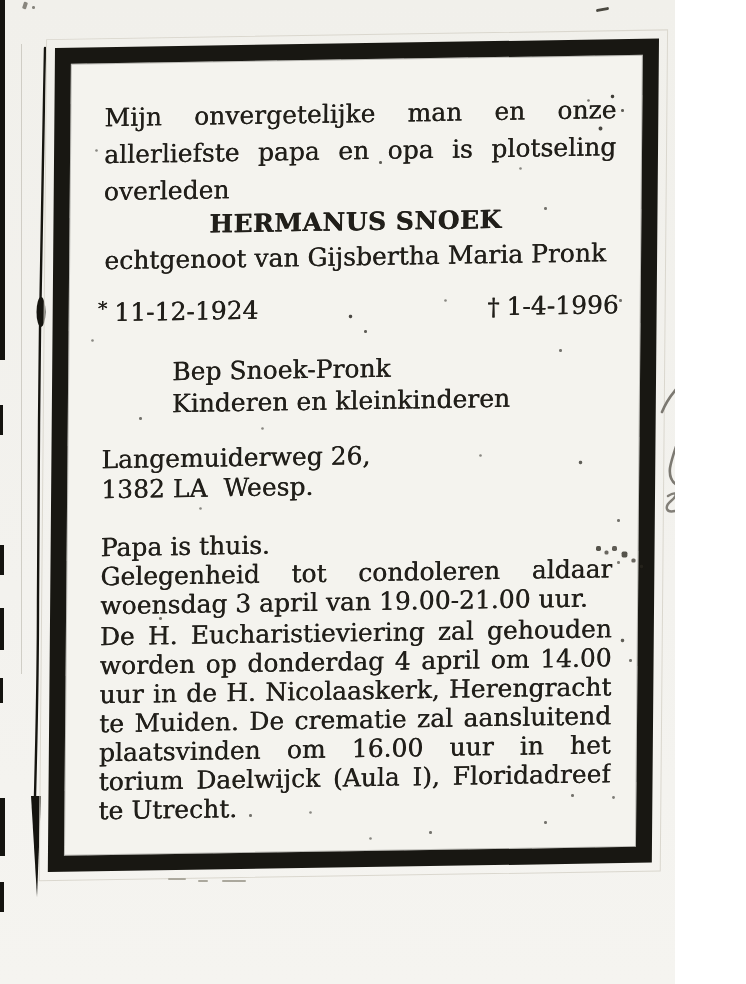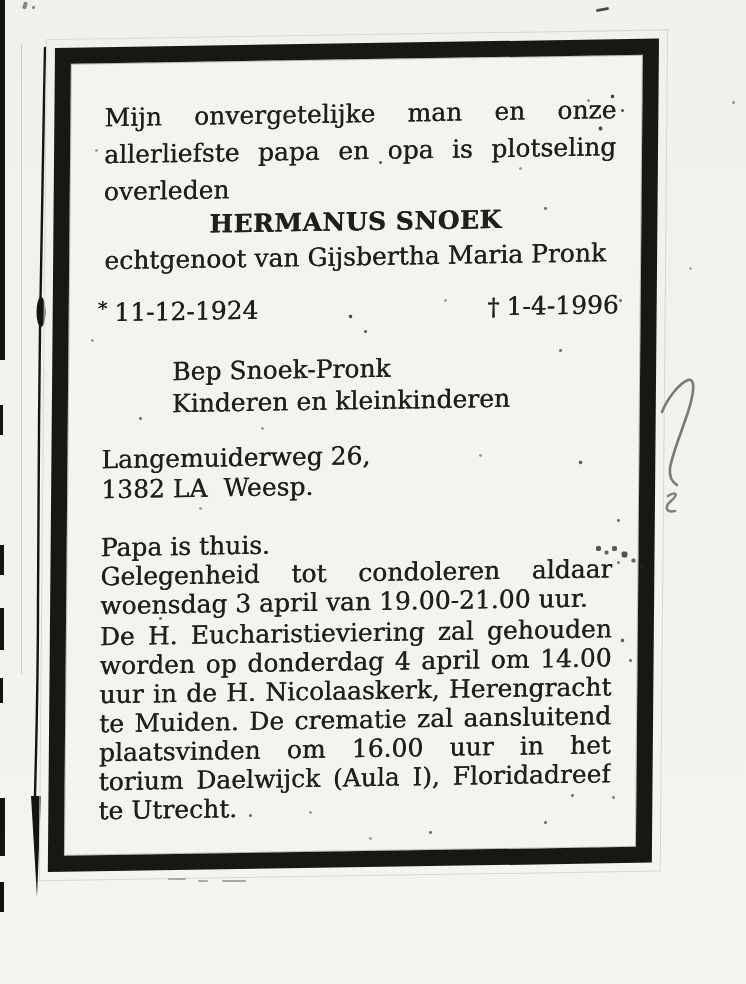--- a/index.html
+++ b/index.html
@@ -1,17 +1,17 @@
 <!DOCTYPE html>
 <html><head>
 <meta charset="utf-8">
 <style>
   html,body{margin:0;padding:0;}
   .page{
-    position:relative;width:746px;height:984px;overflow:hidden;
+    position:relative;width:675px;height:984px;overflow:hidden;
     background:linear-gradient(180deg,#f1f0eb 0%,#f3f2ee 60%,#f5f4f0 100%);
     font-family:"DejaVu Serif", serif;
   }
   
   .edge-mark{position:absolute;background:#14130f;}
   .faint-vline{position:absolute;left:21px;top:44px;width:1px;height:630px;background:#c7c4bb;opacity:.8;}
   .crease-svg{position:absolute;left:0;top:0;}
   .pen-svg{position:absolute;left:640px;top:365px;}
   .speckles{position:absolute;left:0;top:0;width:1px;height:1px;border-radius:50%;background:transparent;
     box-shadow:

